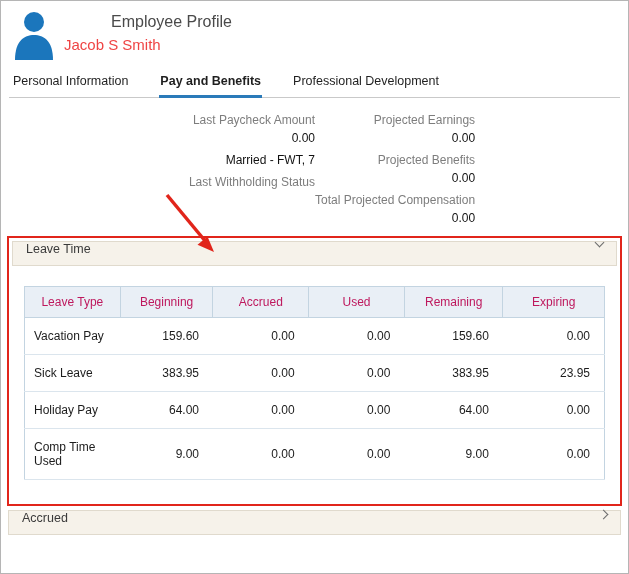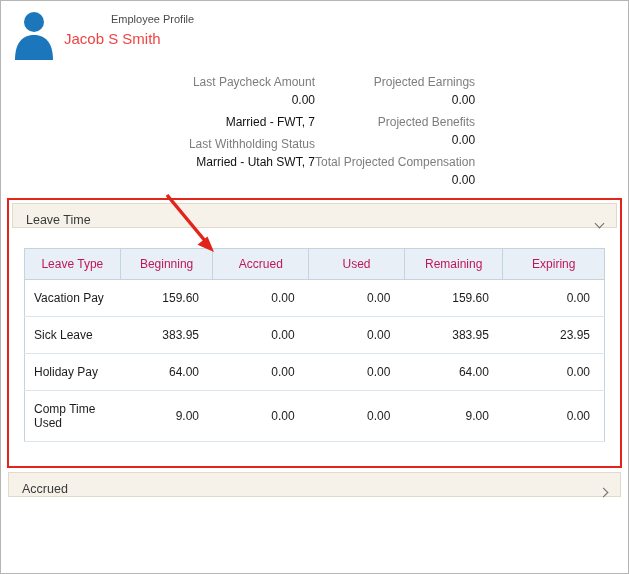--- a/index.html
+++ b/index.html
@@ -4,41 +4,41 @@
 <style>
   * { box-sizing: border-box; }
   html,body { margin:0; padding:0; background:#fff; }
   body { font-family:"Liberation Sans", sans-serif; }
   .page { position:relative; width:629px; height:574px; border:1px solid #b5b5b5; background:#fff; overflow:hidden; }
 
   
   .header { display:flex; align-items:flex-start; padding:9px 0 0 13px; }
   .avatar { width:40px; height:50px; flex:0 0 auto; }
   .header-text { margin-left:10px; padding-top:3px; }
-  .subtitle { font-size:11px; color:#4a4a4a; margin-bottom:5px;padding-left:47px; }
+  .subtitle { font-size:16px; color:#4a4a4a; margin-bottom:5px;padding-left:47px; }
   .name { font-size:15px; color:#ef4444; }
 
   
   .tabs { display:flex; gap:30px; margin:14px 8px 0 8px; padding-left:3px; border-bottom:1px solid #c9c9c9; }
   .tab { font-size:12.5px; color:#1f1f1f; padding:0 1px 7px 1px; cursor:pointer; }
   .tab.active { font-weight:bold; border-bottom:3px solid #2a7ab9; margin-bottom:-1px; }
 
   
   .fields { display:flex; padding:15px 0 0 12px;text-align:right; }
   .fcol { width:302px; }
   .fcol.right { width:auto; }
   .field { margin-bottom:8px; }
   .flabel { font-size:12px; color:#7d7d7d; margin-bottom:4px; }
   .fvalue { font-size:12px; color:#111; min-height:14px; }
 
   
   .annotation-box { margin:3px 6px 0 6px; border:2px solid #e1251b; padding:3px 3px 0 3px; background:#fff; }
 
   
-  .section-bar { height:25px; background:#f6f2ea; border:1px solid #e0dacd; display:flex; align-items:flex-end; justify-content:space-between; padding:0 13px; font-size:12.5px; color:#3a3a3a; cursor:pointer; }
+  .section-bar { height:25px; background:#f6f2ea; border:1px solid #e0dacd; display:flex; align-items:flex-start; justify-content:space-between; padding:0 13px; font-size:12.5px; color:#3a3a3a; cursor:pointer; }
   .chev { width:7px; height:7px; border-right:1.6px solid #6b6b6b; border-bottom:1.6px solid #6b6b6b; display:inline-block; }
   .chev.down { transform:rotate(45deg); margin-top:-3px; }
   .chev.right { transform:rotate(-45deg); }
 
   
   .table-wrap { padding:20px 12px 24px 12px; }
   table.leave { width:100%; border-collapse:collapse; font-size:12px; border:1px solid #c3d4e1; }
   table.leave th { background:#e9eff6; color:#be185d; font-weight:normal; text-align:center; padding:8px 6px; border:1px solid #c3d4e1; }
   table.leave td { padding:11px 8px; border-bottom:1px solid #dbe5ed; color:#1c1c1c; background:#fff; }
   table.leave td.num { text-align:right; padding-right:14px; }
@@ -58,33 +58,37 @@
     <svg class="avatar" viewBox="0 0 40 50">
       <circle cx="20" cy="12" r="10" fill="#1b76bc"></circle>
       <path d="M1,50 C1,31 10,25 20,25 C30,25 39,31 39,50 Z" fill="#1b76bc"></path>
     </svg>
     <div class="header-text">
       <div class="subtitle">Employee Profile</div>
       <div class="name">Jacob S Smith</div>
     </div>
   </div>
 
+  <div class="tabs">
+      <div class="tab">Personal Information</div>
+      <div class="tab active">Pay and Benefits</div>
+      <div class="tab">Professional Development</div>
+    </div>
 
   <div class="fields">
     <div class="fcol left">
         <div class="field">
           <div class="flabel">Last Paycheck Amount</div>
           <div class="fvalue">0.00</div>
         </div>
         <div class="field">
           <div class="fvalue">Married - FWT, 7</div>
         </div>
         <div class="field">
           <div class="flabel">Last Withholding Status</div>
-          <div class="fvalue">Married - Utah SWT, 7</div>
         </div>
       </div>
     <div class="fcol right">
         <div class="field">
           <div class="flabel">Projected Earnings</div>
           <div class="fvalue">0.00</div>
         </div>
         <div class="field">
           <div class="flabel">Projected Benefits</div>
           <div class="fvalue">0.00</div>

